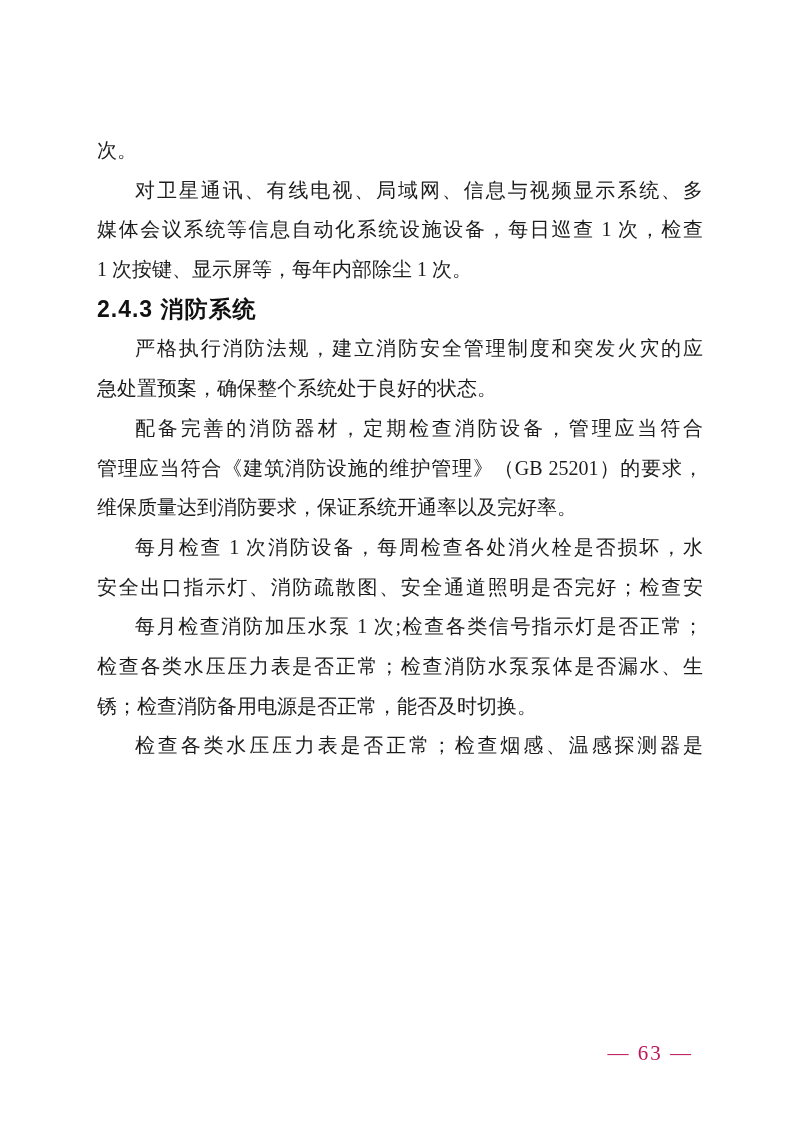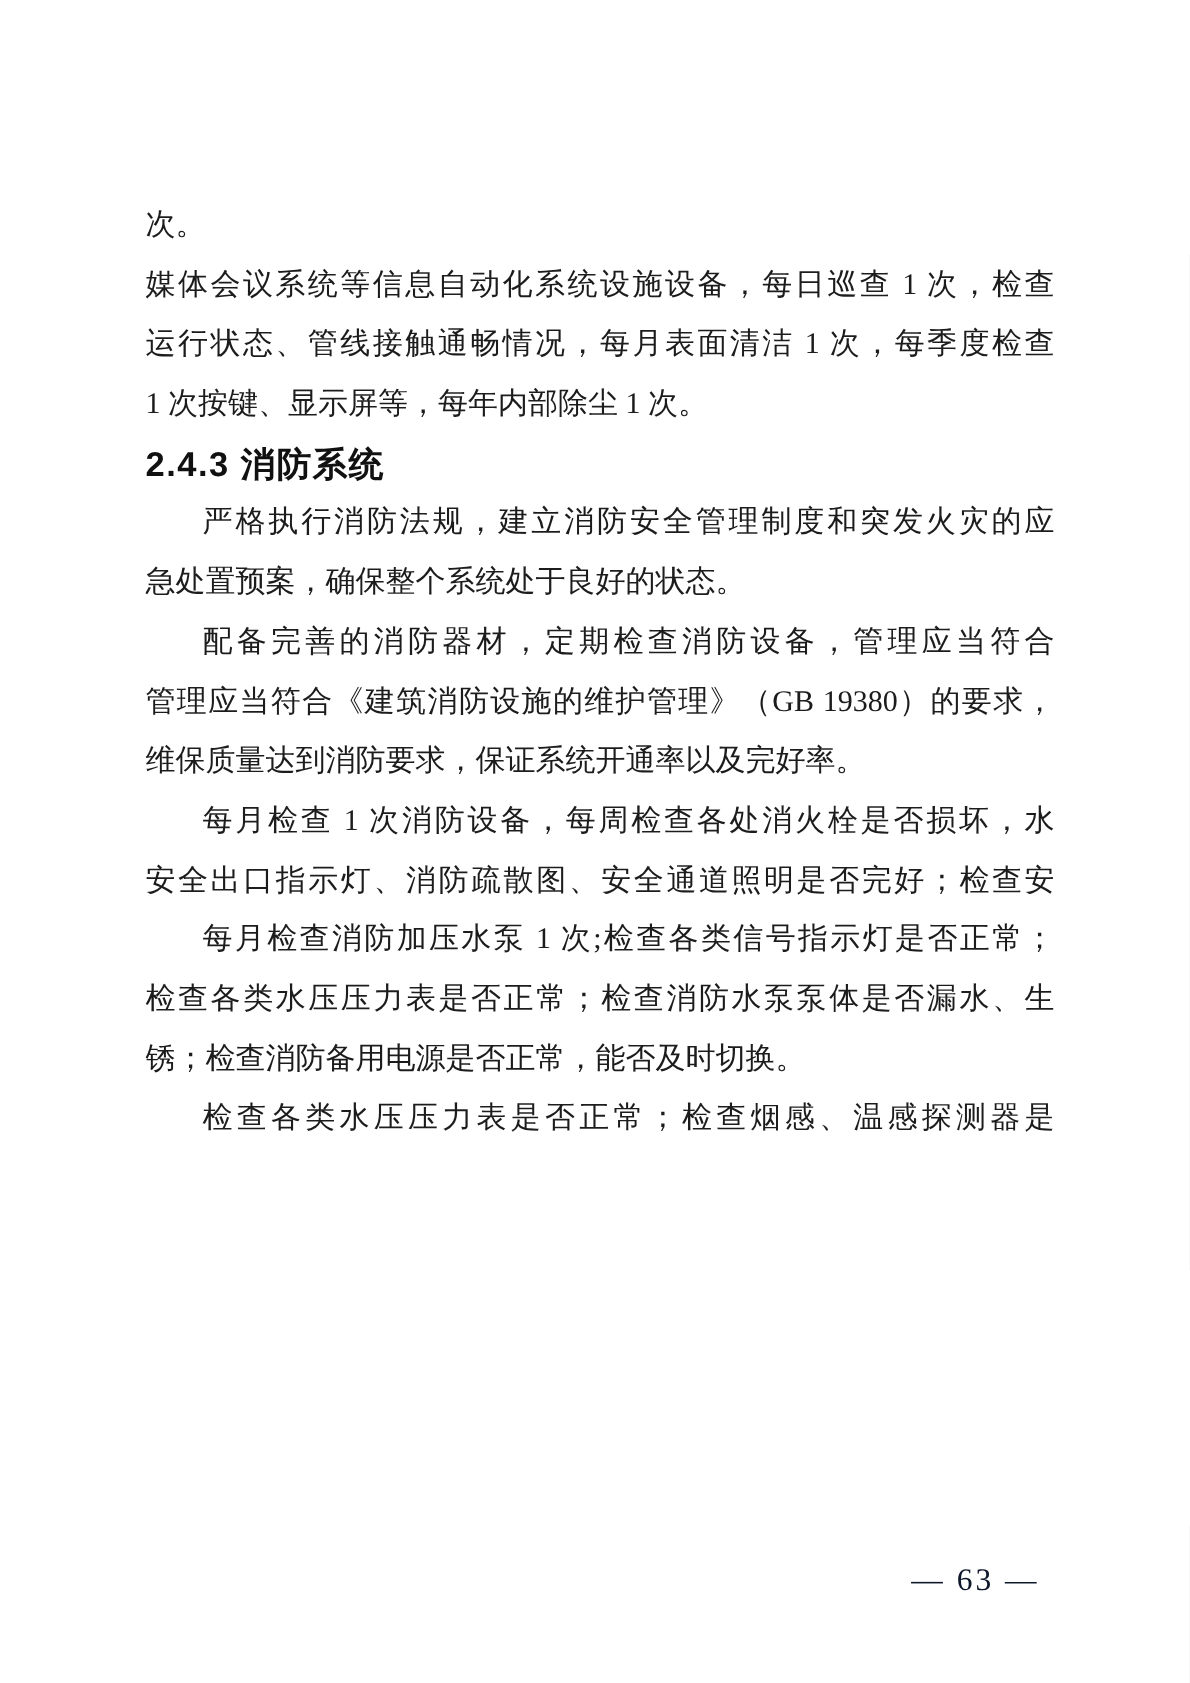--- a/index.html
+++ b/index.html
@@ -40,37 +40,37 @@
     color: #111111;
   }
   .footer {
     position: absolute;
     top: 1038px;
     right: 100px;
     height: 30px;
     line-height: 30px;
     font-size: 21px;
     letter-spacing: 2px;
-    color: #0f172a;
+    color: #be185d;
   }
 </style>
 </head>
 <body>
 
 <div class="page">
   <div class="doc-body">
       <div class="line para-end">次。</div>
+      <div class="line indent">对卫星通讯、有线电视、局域网、信息与视频显示系统、多</div>
       <div class="line">媒体会议系统等信息自动化系统设施设备，每日巡查 1 次，检查</div>
-      <div class="line">运行状态、管线接触通畅情况，每月表面清洁 1 次，每季度检查</div>
       <div class="line para-end">1 次按键、显示屏等，每年内部除尘 1 次。</div>
       <div class="line heading">2.4.3 消防系统</div>
       <div class="line indent">严格执行消防法规，建立消防安全管理制度和突发火灾的应</div>
       <div class="line para-end">急处置预案，确保整个系统处于良好的状态。</div>
       <div class="line indent">配备完善的消防器材，定期检查消防设备，管理应当符合</div>
-      <div class="line">管理应当符合《建筑消防设施的维护管理》（GB 19380）的要求，</div>
+      <div class="line">管理应当符合《建筑消防设施的维护管理》（GB 25201）的要求，</div>
       <div class="line para-end">维保质量达到消防要求，保证系统开通率以及完好率。</div>
       <div class="line indent">每月检查 1 次消防设备，每周检查各处消火栓是否损坏，水</div>
       <div class="line">安全出口指示灯、消防疏散图、安全通道照明是否完好；检查安</div>
       <div class="line indent">每月检查消防加压水泵 1 次;检查各类信号指示灯是否正常；</div>
       <div class="line">检查各类水压压力表是否正常；检查消防水泵泵体是否漏水、生</div>
       <div class="line para-end">锈；检查消防备用电源是否正常，能否及时切换。</div>
       <div class="line indent">检查各类水压压力表是否正常；检查烟感、温感探测器是</div>
     </div>
   <div class="footer">— 63 —</div>
 </div>

